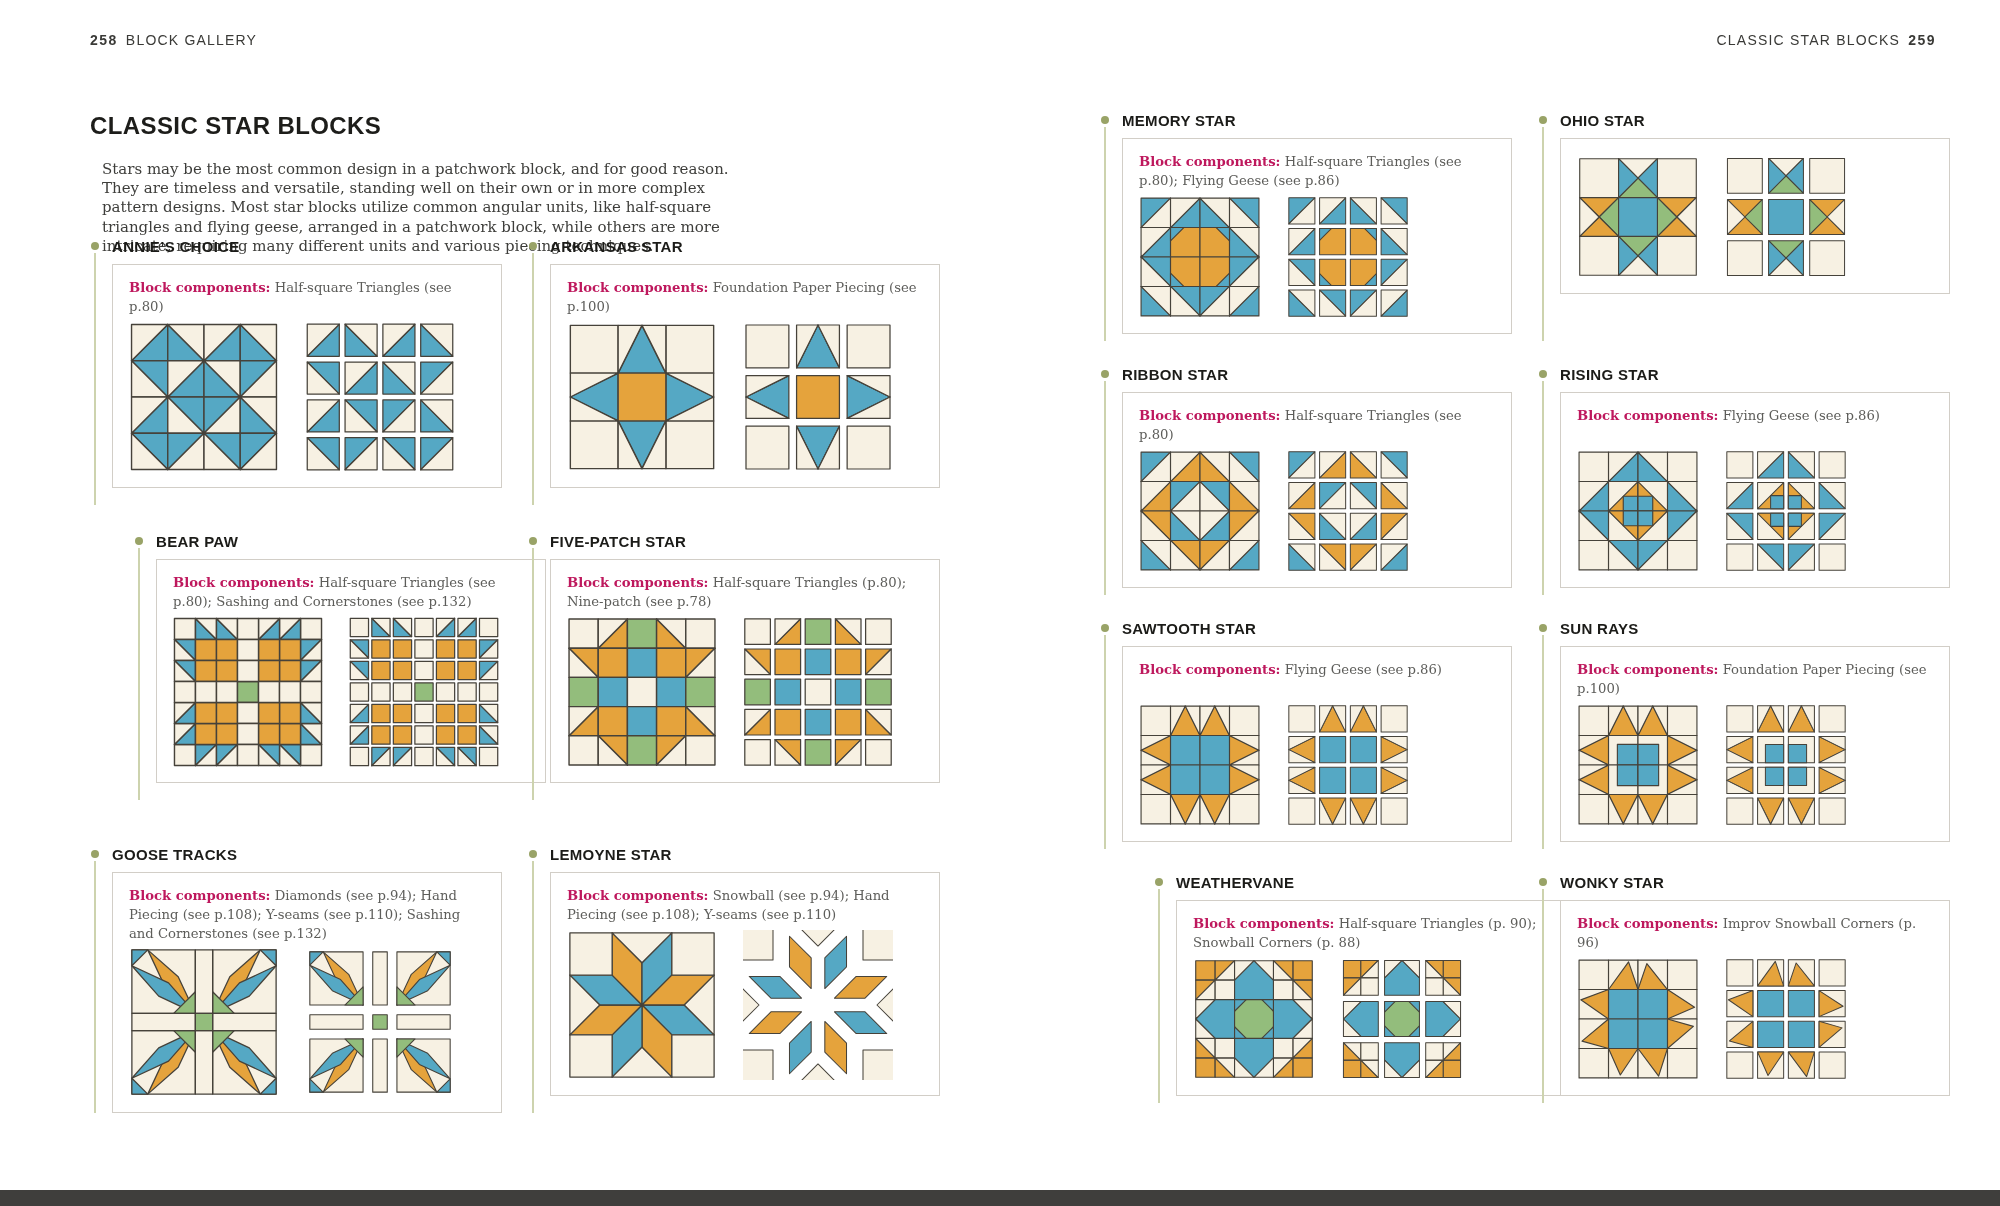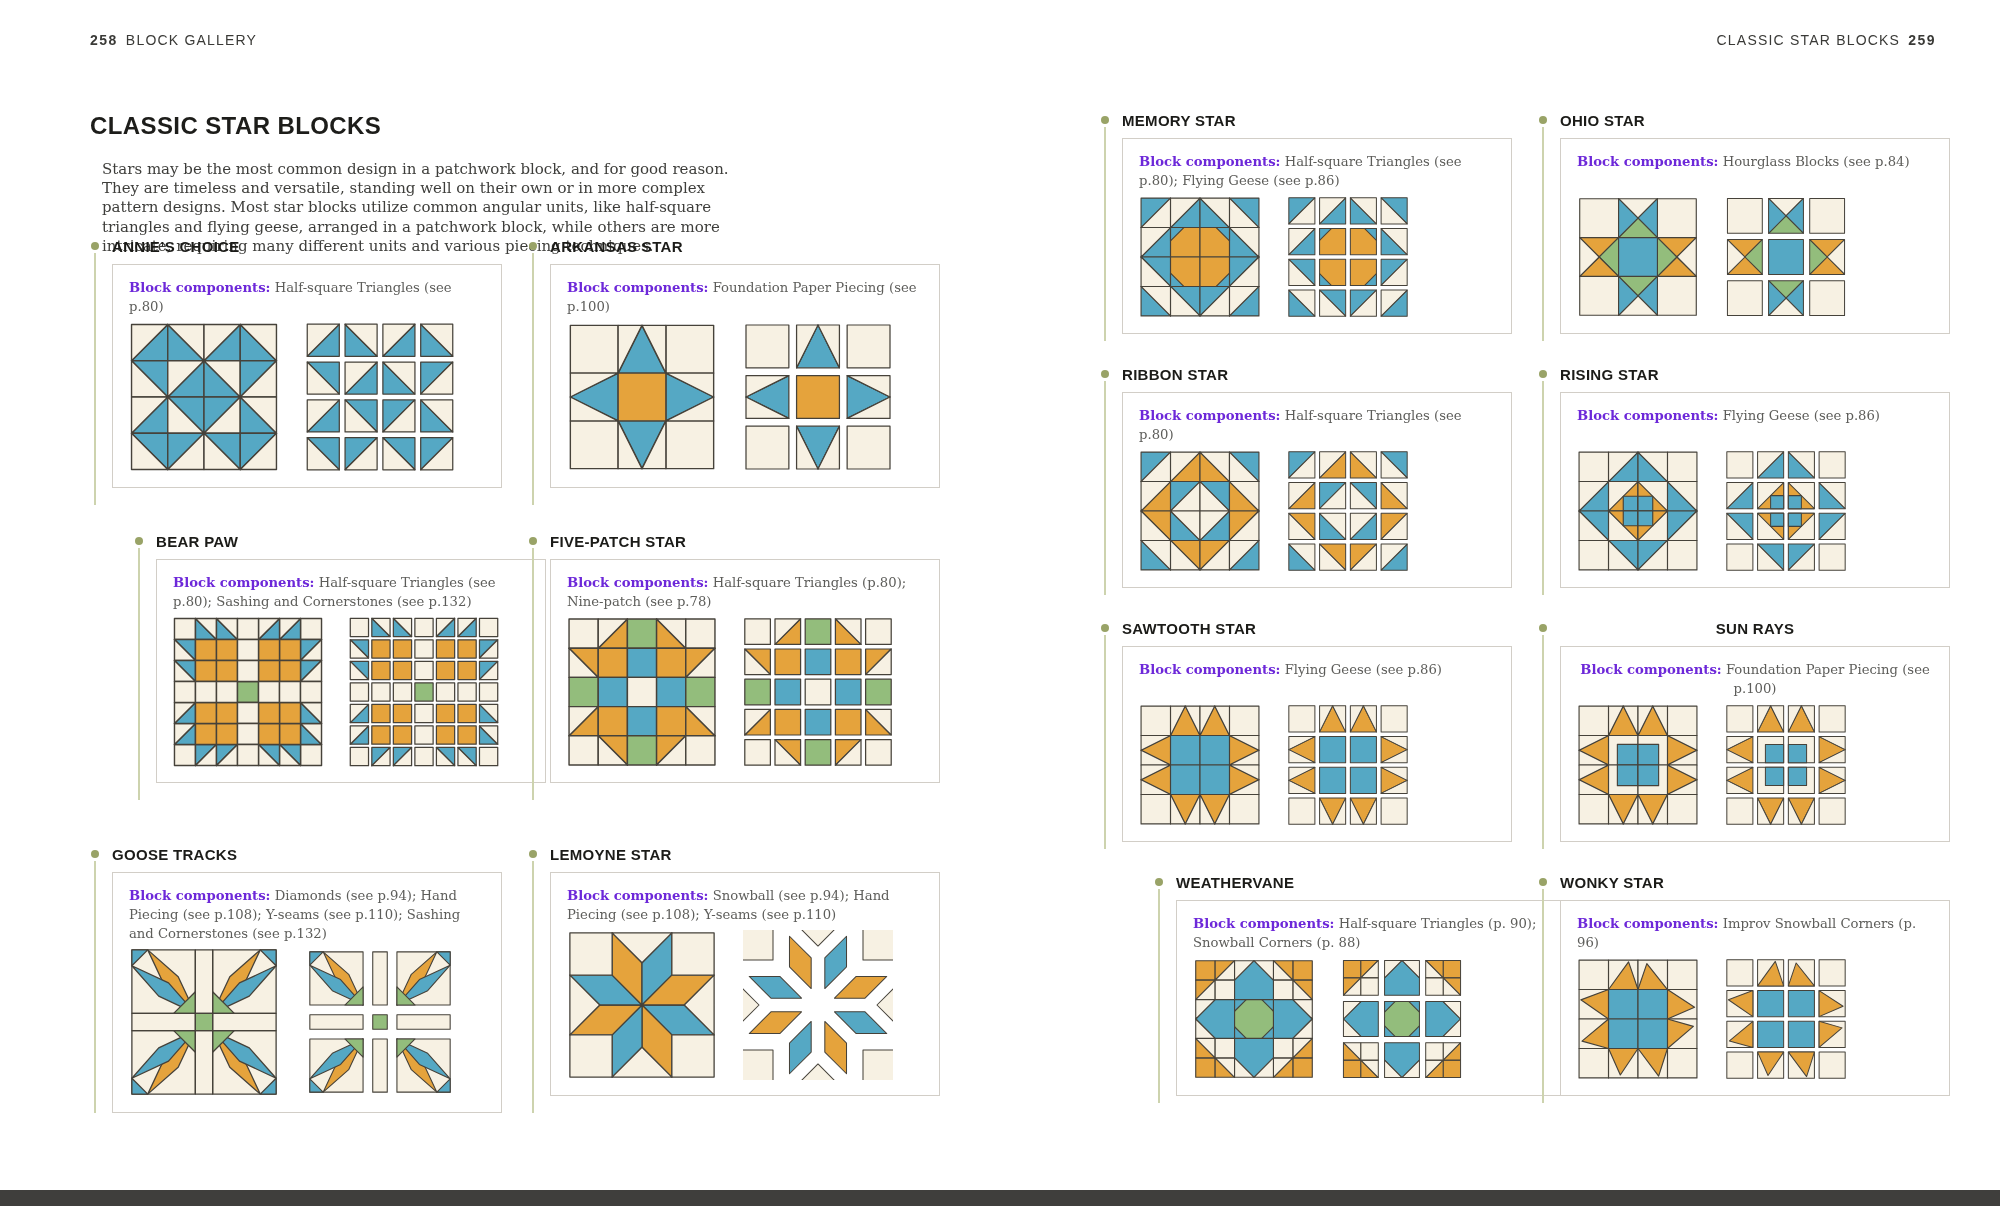--- a/index.html
+++ b/index.html
@@ -18,21 +18,21 @@
   .intro{position:absolute;left:90px;top:148px;width:628px;margin:12px;
        font-family:"DejaVu Serif",serif;font-size:15px;line-height:1.28;color:#3e3e3b;}
 
   .block-entry{position:absolute;width:390px;}
   .block-entry .dot{position:absolute;left:-21px;top:4px;width:8px;height:8px;border-radius:50%;}
   .block-entry .vline{position:absolute;left:-18px;top:15px;width:2px;}
   .block-entry h3{margin:0 0 9px 0;font-size:15px;font-weight:bold;letter-spacing:0.3px;color:#1b1b18;}
   .block-box{border:1px solid #d2cec7;background:#ffffff;padding:13px 16px 15px 16px;}
   .block-caption{margin:0;font-family:"DejaVu Serif",serif;font-size:13.2px;line-height:1.45;
        color:#5d5d5a;min-height:40px;}
-  .block-caption b{color:#6d28d9;}
+  .block-caption b{color:#be185d;}
   .diagrams{display:flex;gap:26px;margin-top:4px;}
   .diagrams svg{display:block;}
 
   .footer-bar{position:absolute;left:0;bottom:0;width:100%;height:16px;background:#3f3e3c;}
 </style>
 </head>
 <body>
 
 <div class="spread">
 
@@ -614,21 +614,20 @@
               </svg>
             </span>
           </div>
         </div>
       </div>
       <div class="block-entry" style="left: 1560px; top: 112px;">
         <span class="dot" style="background:#99a367"></span>
         <span class="vline" style="background:#cdd3ae;height:214px"></span>
         <h3>OHIO STAR</h3>
         <div class="block-box">
-          <p class="block-caption"><b>Block components:</b> <span>Hourglass Blocks (see p.84)</span></p>
           <div class="diagrams">
             <span>
               <svg width="122" height="122" viewBox="-0.07 -0.07 3.14 3.14" xmlns="http://www.w3.org/2000/svg">
                 <polygon points="0.000,0.000 1.000,0.000 1.000,1.000 0.000,1.000" fill="#f7f1e3" stroke="#46423a" stroke-width="0.02911764705882353" stroke-linejoin="round"></polygon>
                 <polygon points="2.000,0.000 3.000,0.000 3.000,1.000 2.000,1.000" fill="#f7f1e3" stroke="#46423a" stroke-width="0.02911764705882353" stroke-linejoin="round"></polygon>
                 <polygon points="0.000,2.000 1.000,2.000 1.000,3.000 0.000,3.000" fill="#f7f1e3" stroke="#46423a" stroke-width="0.02911764705882353" stroke-linejoin="round"></polygon>
                 <polygon points="2.000,2.000 3.000,2.000 3.000,3.000 2.000,3.000" fill="#f7f1e3" stroke="#46423a" stroke-width="0.02911764705882353" stroke-linejoin="round"></polygon>
                 <polygon points="1.000,0.000 2.000,0.000 1.500,0.500" fill="#f7f1e3" stroke="#46423a" stroke-width="0.02911764705882353" stroke-linejoin="round"></polygon>
                 <polygon points="2.000,0.000 2.000,1.000 1.500,0.500" fill="#55a8c4" stroke="#46423a" stroke-width="0.02911764705882353" stroke-linejoin="round"></polygon>
                 <polygon points="1.000,1.000 2.000,1.000 1.500,0.500" fill="#93bd7c" stroke="#46423a" stroke-width="0.02911764705882353" stroke-linejoin="round"></polygon>
@@ -915,21 +914,21 @@
                 <polygon points="4.540,2.860 4.540,3.360 3.540,3.360" fill="#f7f1e3" stroke="#46423a" stroke-width="0.03882352941176471" stroke-linejoin="round"></polygon>
                 <polygon points="1.180,1.180 2.180,1.180 2.180,2.180 1.180,2.180" fill="#55a8c4" stroke="#46423a" stroke-width="0.03882352941176471" stroke-linejoin="round"></polygon>
                 <polygon points="2.360,1.180 3.360,1.180 3.360,2.180 2.360,2.180" fill="#55a8c4" stroke="#46423a" stroke-width="0.03882352941176471" stroke-linejoin="round"></polygon>
                 <polygon points="1.180,2.360 2.180,2.360 2.180,3.360 1.180,3.360" fill="#55a8c4" stroke="#46423a" stroke-width="0.03882352941176471" stroke-linejoin="round"></polygon>
                 <polygon points="2.360,2.360 3.360,2.360 3.360,3.360 2.360,3.360" fill="#55a8c4" stroke="#46423a" stroke-width="0.03882352941176471" stroke-linejoin="round"></polygon>
               </svg>
             </span>
           </div>
         </div>
       </div>
-      <div class="block-entry" style="left: 1560px; top: 620px; text-align: center;">
+      <div class="block-entry" style="left: 1560px; top: 620px;">
         <span class="dot" style="background:#99a367"></span>
         <span class="vline" style="background:#cdd3ae;height:214px"></span>
         <h3>SUN RAYS</h3>
         <div class="block-box">
           <p class="block-caption"><b>Block components:</b> <span>Foundation Paper Piecing (see p.100)</span></p>
           <div class="diagrams">
             <span>
               <svg width="122" height="122" viewBox="-0.07 -0.07 4.14 4.14" xmlns="http://www.w3.org/2000/svg">
                 <polygon points="0.000,0.000 1.000,0.000 1.000,1.000 0.000,1.000" fill="#f7f1e3" stroke="#46423a" stroke-width="0.03882352941176471" stroke-linejoin="round"></polygon>
                 <polygon points="3.000,0.000 4.000,0.000 4.000,1.000 3.000,1.000" fill="#f7f1e3" stroke="#46423a" stroke-width="0.03882352941176471" stroke-linejoin="round"></polygon>

